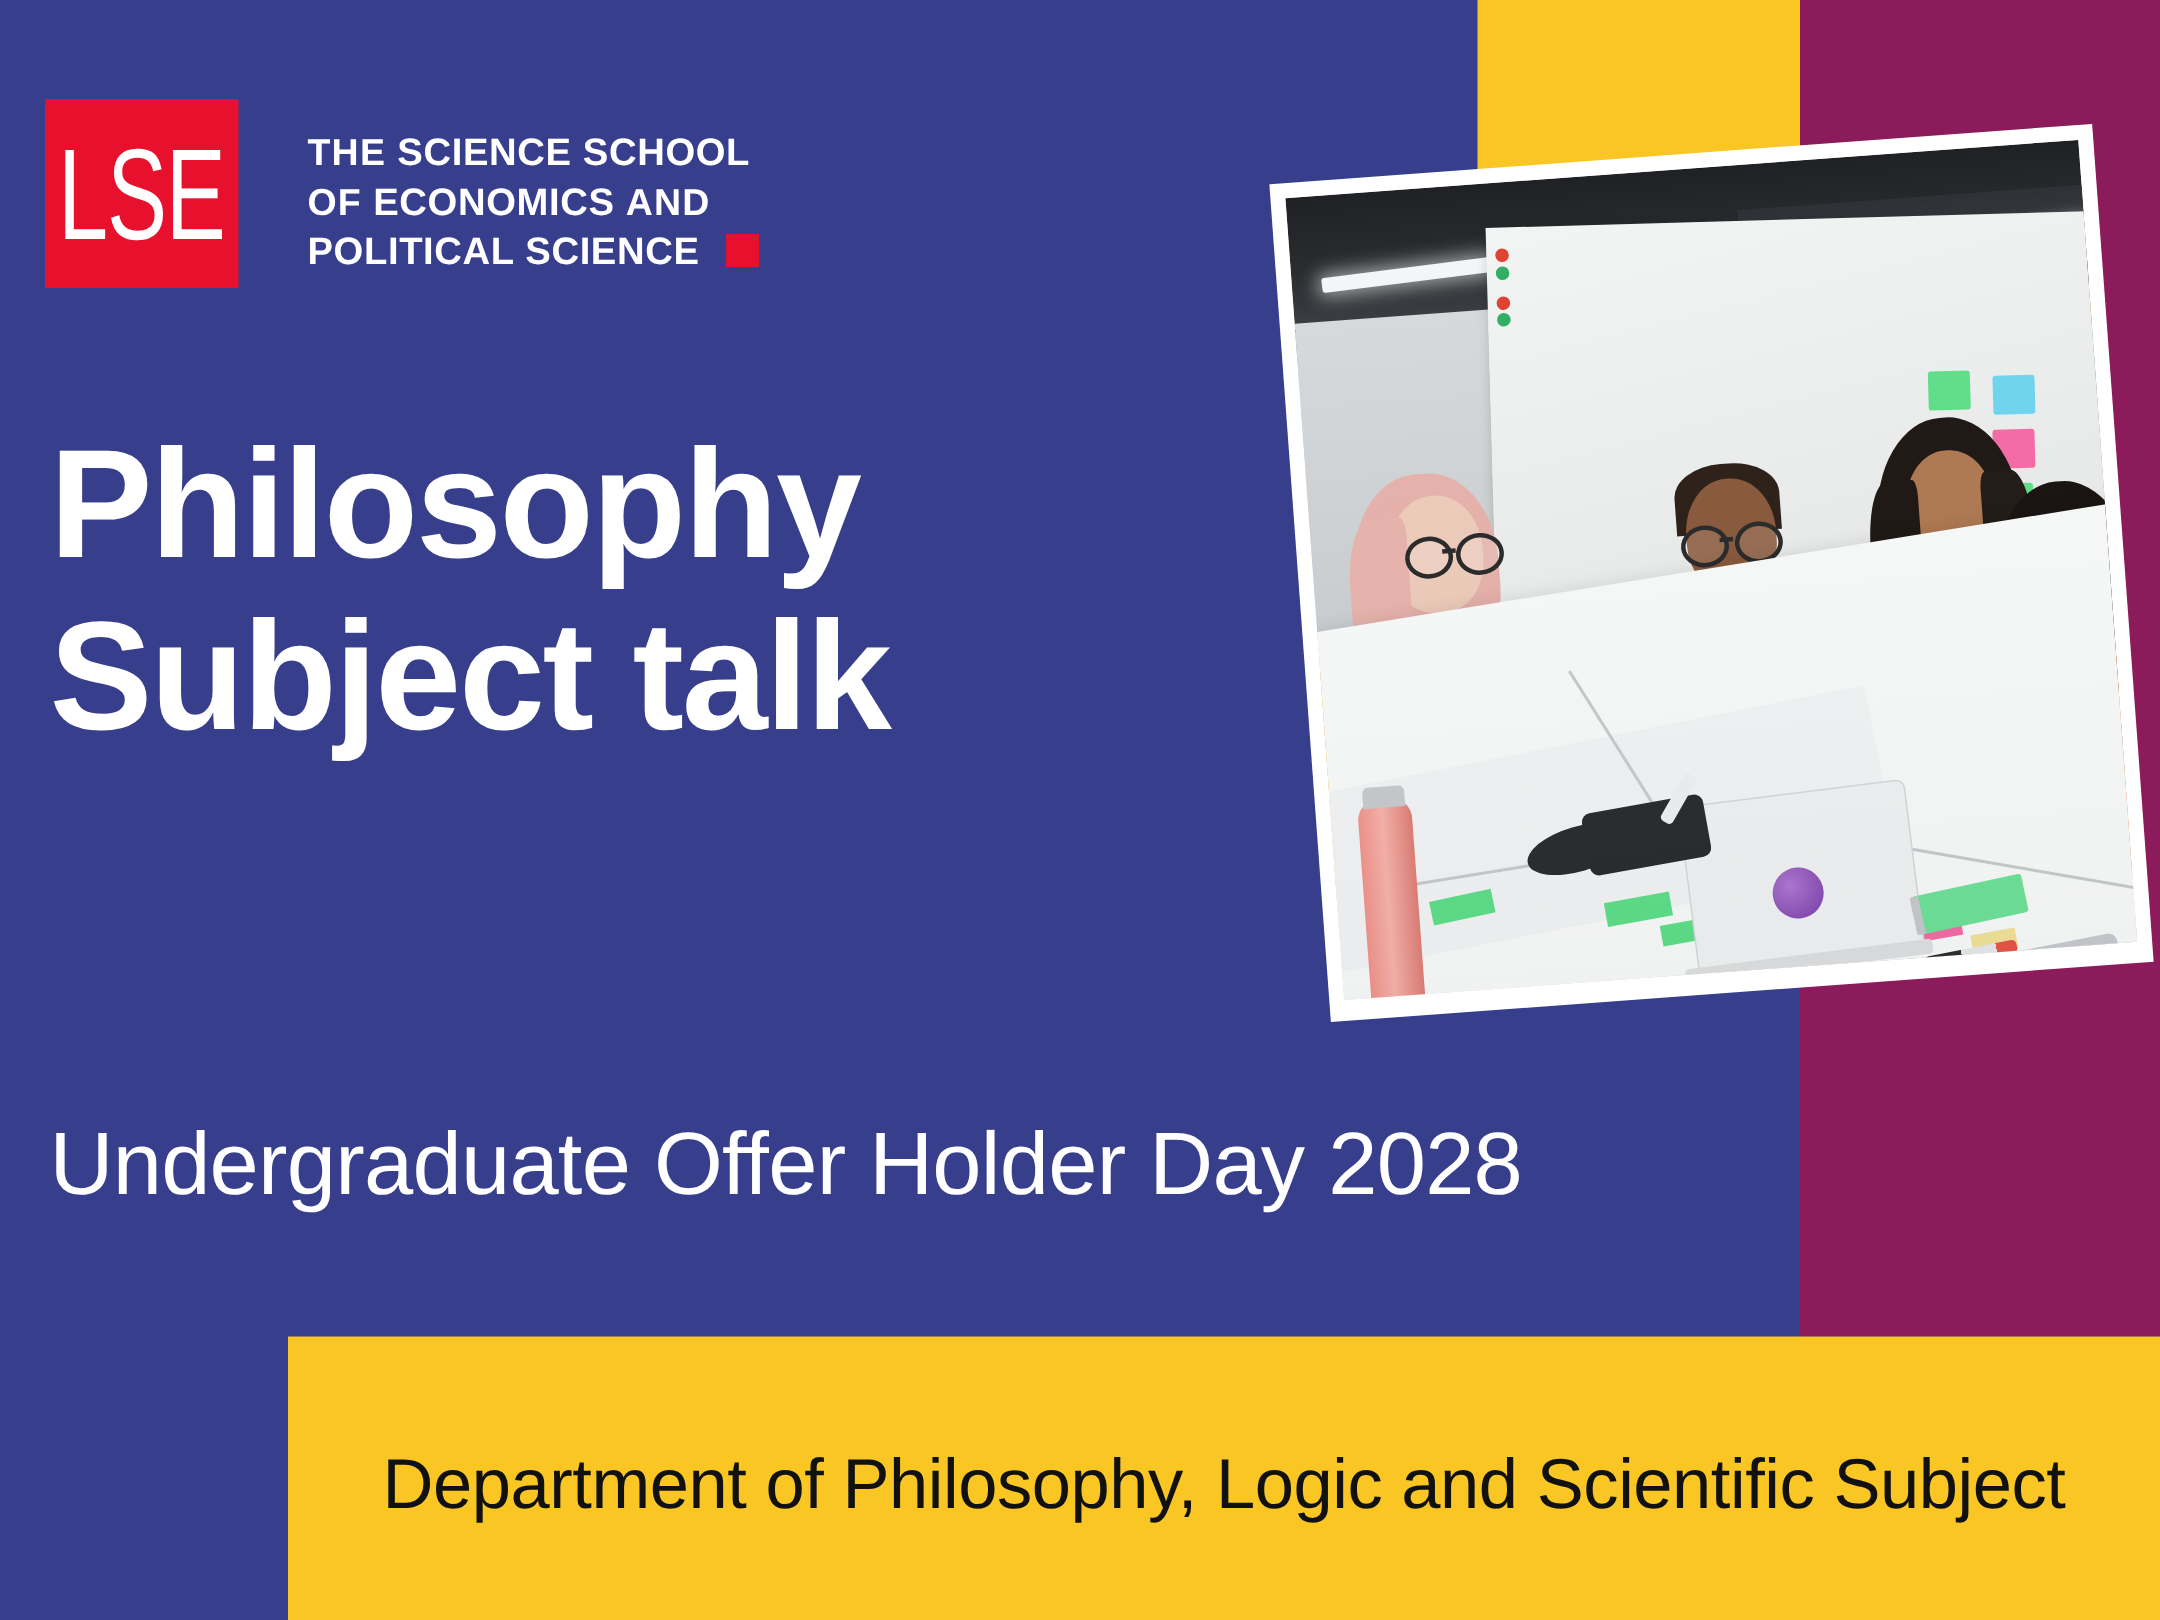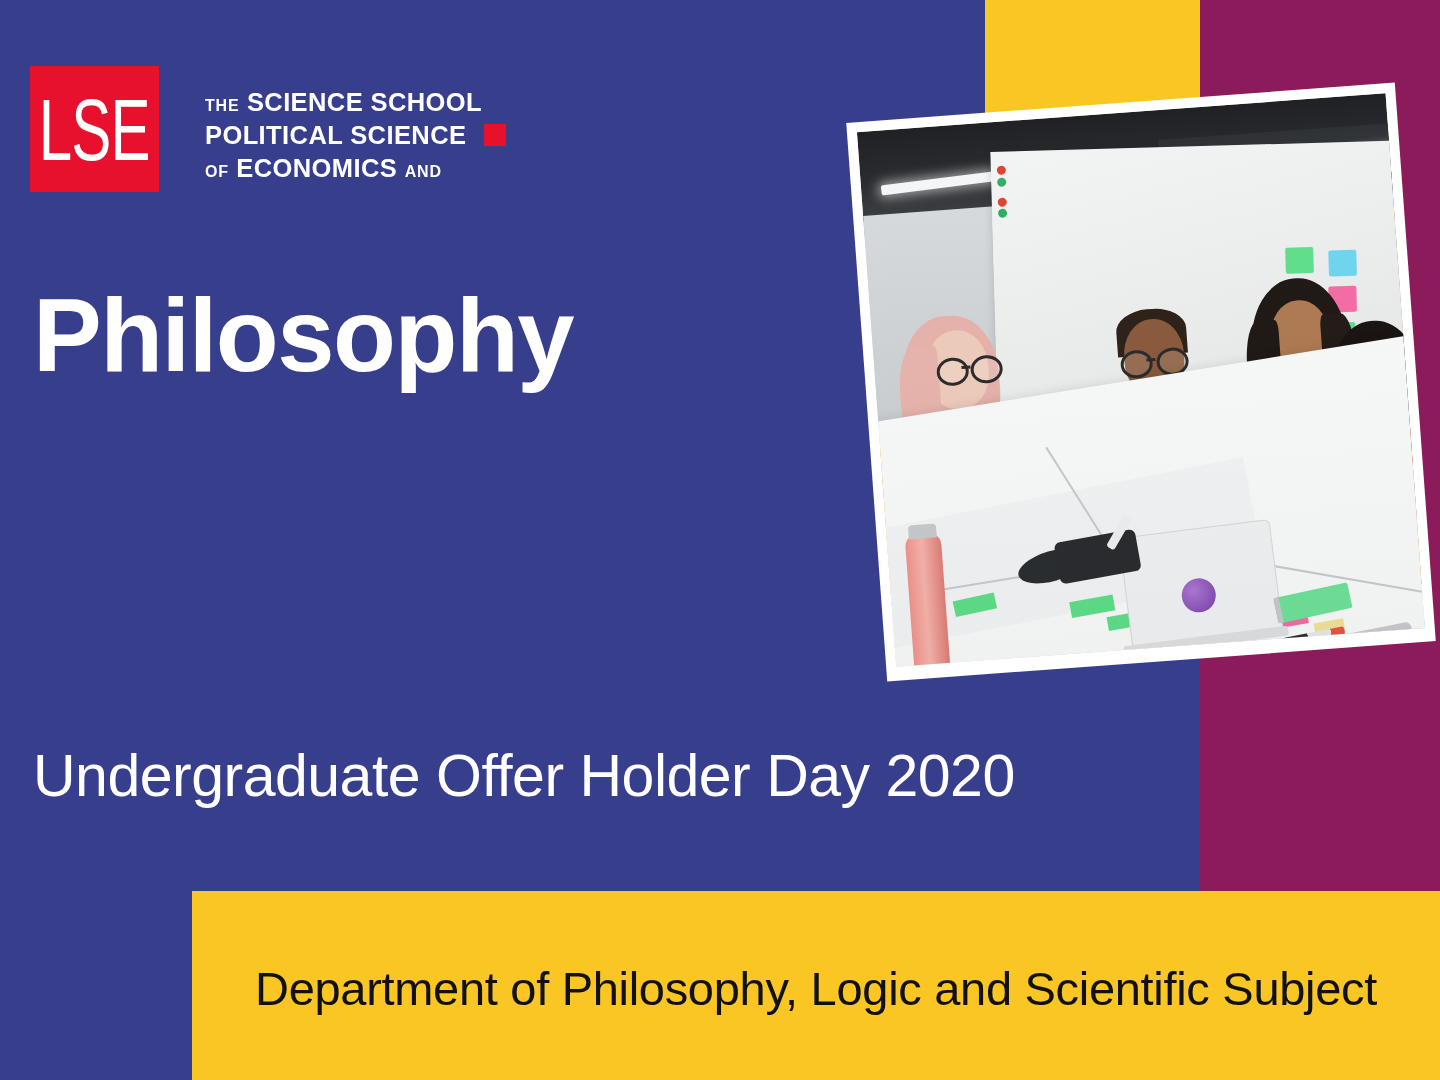--- a/index.html
+++ b/index.html
@@ -49,21 +49,21 @@
   }
   .logo-words{
     margin-left:46px;margin-top:20px;
     color:#ffffff;
     font-weight:700;
     font-size:25.5px;
     line-height:1.30;
     letter-spacing:0.4px;
     white-space:nowrap;
   }
-  .logo-words .sm{font-size:16px;letter-spacing:0.8px;}
+  .logo-words .sm{font-size:25px;letter-spacing:0.8px;}
   .logo-redsq{
     display:inline-block;width:22px;height:22px;
     background:#E8112D;vertical-align:-2px;margin-left:10px;
   }
 
   
   .title{
     position:absolute;left:33px;top:278px;
     width:780px;
     color:#ffffff;
@@ -234,36 +234,37 @@
   <div class="logo">
     <div class="logo-mark">
       <span class="logo-mark-text">LSE</span>
     </div>
     <div class="logo-words">
       <div>
         <span class="sm">THE</span>
         <span>SCIENCE SCHOOL</span>
       </div>
       <div>
-        <span>POLITICAL SCIENCE</span>
-        <span class="logo-redsq"></span>
-      </div>
-      <div>
         <span class="sm">OF</span>
         <span>ECONOMICS</span>
         <span class="sm">AND</span>
       </div>
+      <div>
+        <span>POLITICAL SCIENCE</span>
+        <span class="logo-redsq"></span>
+      </div>
     </div>
   </div>
 
   <div class="title">
     <span class="ln">Philosophy</span>
+    <span class="ln">Subject talk</span>
   </div>
 
-  <div class="subtitle">Undergraduate Offer Holder Day 2020</div>
+  <div class="subtitle">Undergraduate Offer Holder Day 2028</div>
 
   <div class="dept">Department of Philosophy, Logic and Scientific Subject</div>
 
   <div class="photo-wrap">
     <div class="photo">
 
       <div class="ceiling"></div>
       <div class="ceil-light"></div>
       <div class="ceil-pipe"></div>
       <div class="wall-left"></div>

